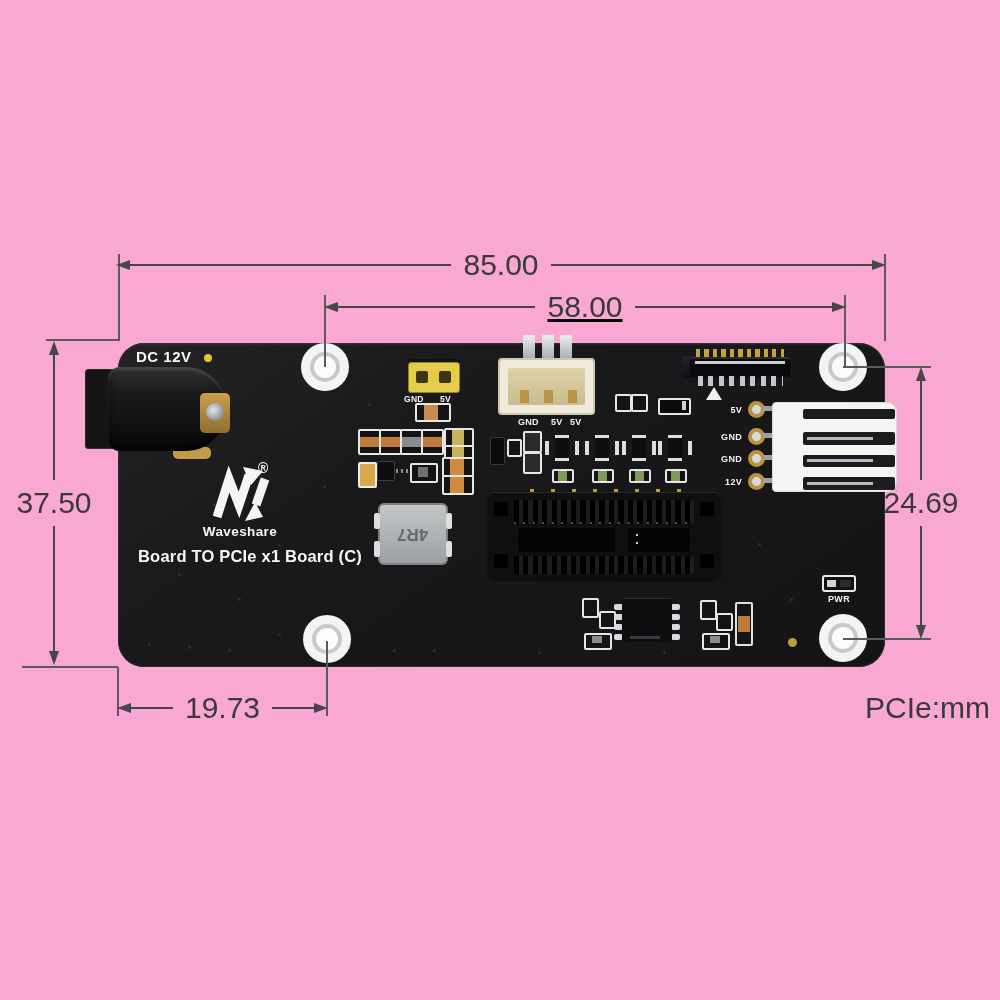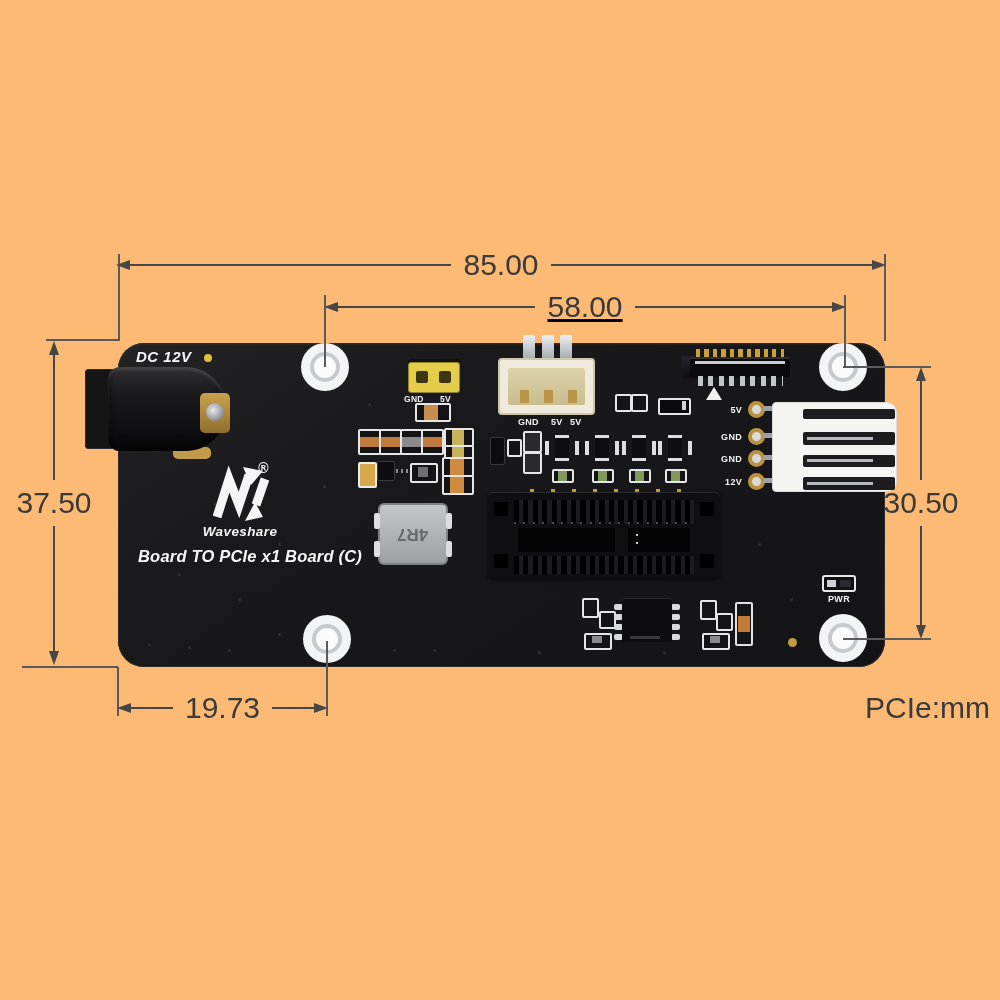--- a/index.html
+++ b/index.html
@@ -1,16 +1,16 @@
 <!DOCTYPE html>
 <html><head>
 <meta charset="utf-8">
 <style>
   html,body{margin:0;padding:0;background:#ffffff;}
-  #stage{position:relative;width:1000px;height:1000px;background:#fdba74;overflow:hidden;
+  #stage{position:relative;width:1000px;height:1000px;background:#f9a8d4;overflow:hidden;
          font-family:"Liberation Sans", sans-serif;}
   
   .ext{position:absolute;background:#5a5a5a;z-index:6;}
   .dimh{position:absolute;display:flex;align-items:center;z-index:6;}
   .dimh .seg{flex:1;height:1.5px;background:#474747;}
   .dimh .lbl{margin:0 12px;font-size:30px;color:#3a3a3a;line-height:1;white-space:nowrap;}
   .dimv{position:absolute;display:flex;flex-direction:column;align-items:center;z-index:6;}
   .dimv .seg{flex:1;width:1.5px;background:#474747;}
   .dimv .lbl{margin:8px 0;font-size:30px;color:#3a3a3a;line-height:1;white-space:nowrap;}
   .arr{width:0;height:0;border-style:solid;flex:none;}
@@ -21,21 +21,21 @@
   #unit-label{position:absolute;left:858px;top:691px;width:132px;text-align:right;
               font-size:30px;color:#3a3a3a;}
   
   #board{position:absolute;left:118px;top:343px;width:767px;height:324px;border-radius:26px;
          background:linear-gradient(145deg,#232326 0%,#19191c 35%,#141417 100%);
          box-shadow:inset 0 0 0 1px #2c2c30, inset 0 2px 2px rgba(255,255,255,.05);z-index:2;}
   .abs{position:absolute;}
   .hole{position:absolute;width:48px;height:48px;border-radius:50%;background:#f3f4f6;
         display:flex;align-items:center;justify-content:center;z-index:3;}
   .hole .ring{width:22px;height:22px;border-radius:50%;background:#fbfbfc;border:4px solid #c6cacd;}
-  .silk{color:#f6f6f6;font-weight:bold;position:absolute;line-height:1;font-style:italic;}
+  .silk{color:#f6f6f6;font-weight:bold;position:absolute;line-height:1;}
   .pinlbl{color:#f2f2f2;font-weight:bold;font-size:9px;position:absolute;line-height:1;
           letter-spacing:.3px;}
   .smd{position:absolute;border:2px solid #e6e6e6;background:#141416;border-radius:2px;}
   .band{position:absolute;background:#c07a3a;}
   .via{position:absolute;width:3px;height:3px;border-radius:50%;background:#303034;}
   .goldpad{position:absolute;width:17px;height:17px;border-radius:50%;background:#d8dadc;
            border:4px solid #bb9240;box-sizing:border-box;}
   .icpad{position:absolute;width:9px;height:6px;background:#d9dadd;border-radius:2px;}
   .cgrp-tab{position:absolute;width:4px;height:14px;background:#dedede;top:8px;}
   .cgrp-cc{position:absolute;left:10px;top:2px;width:14px;height:26px;background:#0e0e10;
@@ -74,21 +74,21 @@
   <div class="dimv" style="left:14px;top:341px;width:80px;height:324px;text-align:center;">
     <span class="arr u"></span>
     <span class="seg"></span>
     <span class="lbl">37.50</span>
     <span class="seg"></span>
     <span class="arr d"></span>
   </div>
   <div class="dimv" style="left:880px;top:367px;width:82px;height:272px;">
     <span class="arr u"></span>
     <span class="seg"></span>
-    <span class="lbl">30.50</span>
+    <span class="lbl">24.69</span>
     <span class="seg"></span>
     <span class="arr d"></span>
   </div>
   <div class="dimh" style="left:117px;top:693px;width:211px;height:30px;">
     <span class="arr l"></span>
     <span class="seg"></span>
     <span class="lbl">19.73</span>
     <span class="seg"></span>
     <span class="arr r"></span>
   </div>

